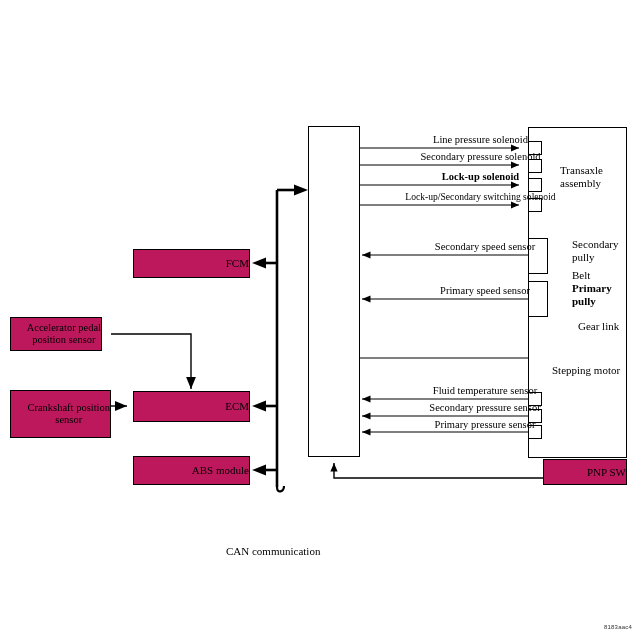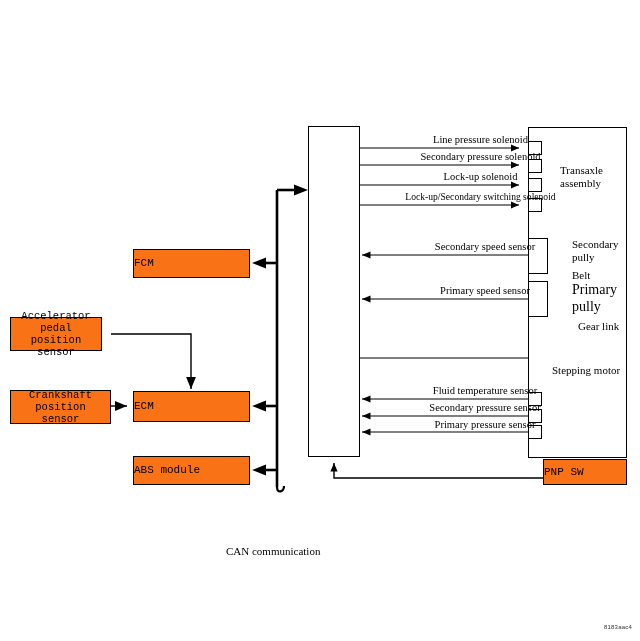--- a/index.html
+++ b/index.html
@@ -23,28 +23,27 @@
     left: 0;
     top: 0;
     width: 640px;
     height: 641px;
   }
   
   .box {
     position: absolute;
     box-sizing: border-box;
     border: 1.5px solid #000;
-    background: #f97316;
+    background: #be185d;
     display: flex;
     align-items: center;
-    justify-content: flex-start;
+    justify-content: flex-end;
     text-align: center;
     line-height: 1.15;
     color: #000;
-    font-family: Liberation Mono, monospace;
   }
   .box .lbl {
     display: block;
     white-space: pre-line;
   }
   .bigbox {
     position: absolute;
     box-sizing: border-box;
     border: 1.5px solid #000;
     background: #ffffff;
@@ -214,21 +213,21 @@
   <div class="conn" style="left:528px; top:238px; width:20px; height:36px;"></div>
   <div class="conn" style="left:528px; top:281px; width:20px; height:36px;"></div>
 
   <div class="conn" style="left:528px; top:392px; width:14px; height:14px;"></div>
   <div class="conn" style="left:528px; top:409px; width:14px; height:14px;"></div>
   <div class="conn" style="left:528px; top:425px; width:14px; height:14px;"></div>
 
   <div class="txt" style="left:572px; top:238px; font-size:11px; text-align:left;">Secondary
 pully</div>
   <div class="txt" style="left:572px; top:269px; font-size:11px; text-align:left;">Belt</div>
-  <div class="txt" style="left:572px; top:282px; font-size:14px; text-align:left;">Primary
+  <div class="txt" style="left:572px; top:282px; font-size:11px; text-align:left;font-weight:bold;">Primary
 pully</div>
   <div class="txt" style="left:578px; top:320px; font-size:11px; text-align:left;">Gear link</div>
   <div class="txt" style="left:552px; top:364px; font-size:11px; text-align:center;">Stepping motor</div>
 
   <div class="box" style="left:543px; top:459px; width:84px; height:26px; font-size:11px;">
     <span class="lbl">PNP SW</span>
   </div>
 
   <div class="box" style="left:133px; top:249px; width:117px; height:29px; font-size:11px;">
     <span class="lbl">FCM</span>
@@ -240,28 +239,28 @@
 
   <div class="box" style="left:133px; top:456px; width:117px; height:29px; font-size:11px;">
     <span class="lbl">ABS module</span>
   </div>
 
   <div class="box" style="left:10px; top:317px; width:92px; height:34px; font-size:10.5px;">
     <span class="lbl">Accelerator pedal
 position sensor</span>
   </div>
 
-  <div class="box" style="left:10px; top:390px; width:101px; height:34px; font-size:10.5px;">
+  <div class="box" style="left:10px; top:390px; width:101px; height:48px; font-size:10.5px;">
     <span class="lbl">Crankshaft position
 sensor</span>
   </div>
 
   <div class="sig" style="left:362px; top:134px; width:157px;">Line pressure solenoid</div>
   <div class="sig" style="left:362px; top:151px; width:157px;">Secondary pressure solenoid</div>
-  <div class="sig" style="left:362px; top:171px; width:157px;">Lock-up solenoid</div>
+  <div class="sig" style="left:362px; top:171px; width:157px;font-weight:bold;">Lock-up solenoid</div>
   <div class="sig" style="left:360px; top:191px; width:161px; font-size:9.6px;">Lock-up/Secondary switching solenoid</div>
 
   <div class="sig" style="left:362px; top:241px; width:166px;">Secondary speed sensor</div>
   <div class="sig" style="left:362px; top:385px; width:166px;">Fluid temperature sensor</div>
 
   <div class="sig" style="left:362px; top:285px; width:166px;">Primary speed sensor</div>
   <div class="sig" style="left:362px; top:402px; width:166px;">Secondary pressure sensor</div>
   <div class="sig" style="left:362px; top:419px; width:166px;">Primary pressure sensor</div>
 
   <div class="txt" style="left:226px; top:505px; font-size:11px; text-align:left;margin-top:40px;">CAN communication</div>

